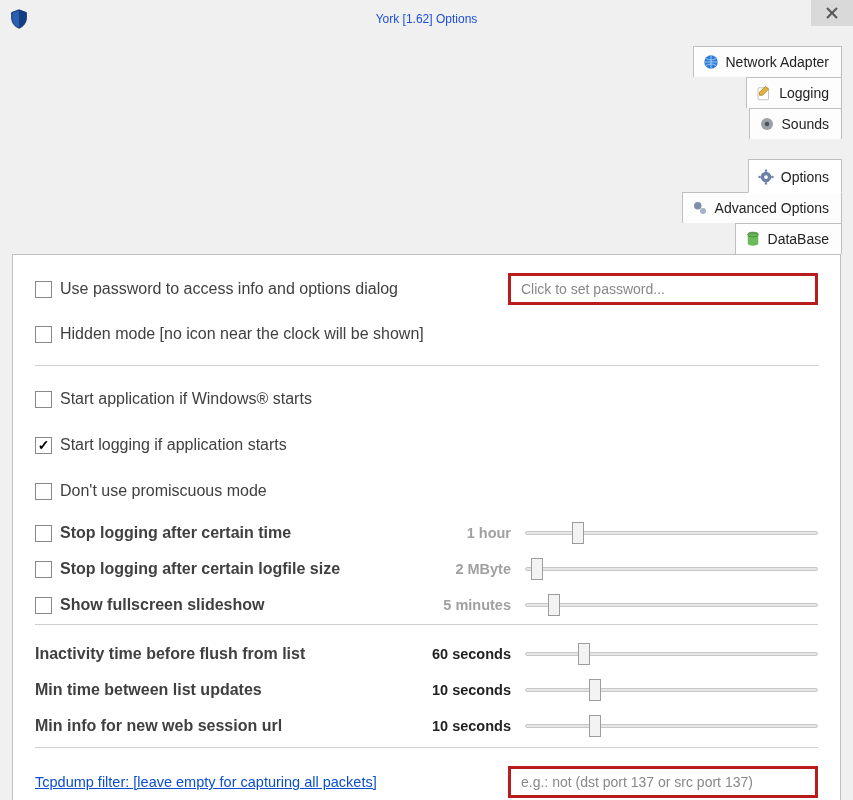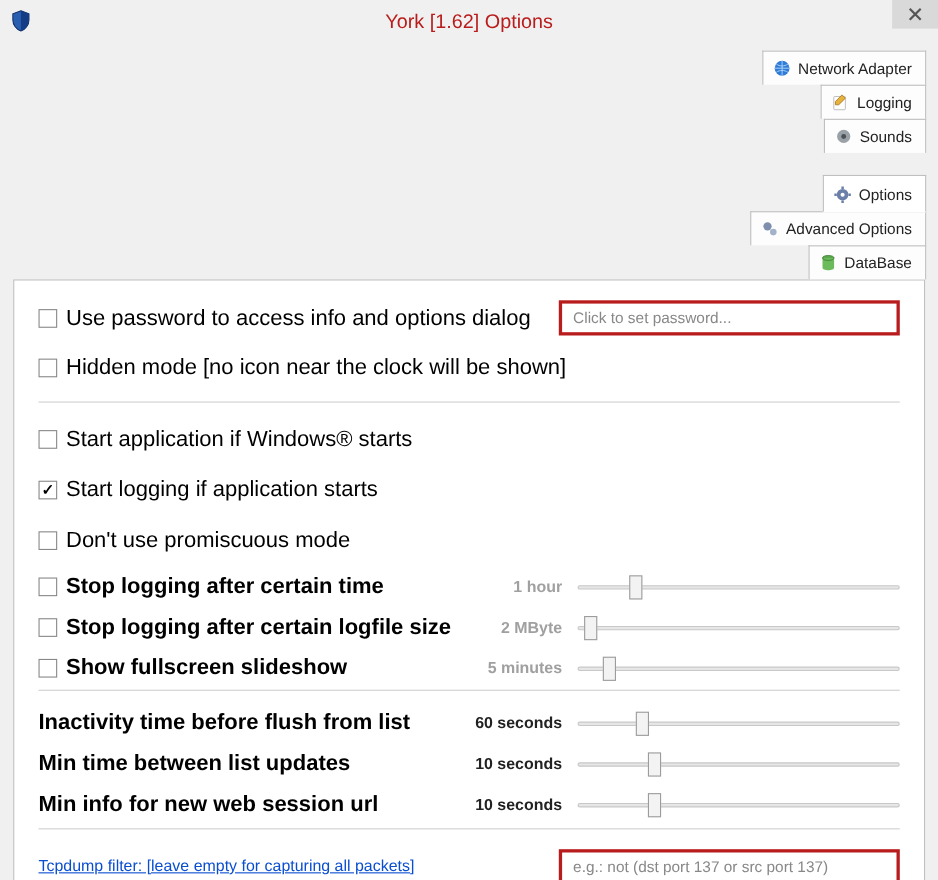--- a/index.html
+++ b/index.html
@@ -19,22 +19,22 @@
     background: #f0f0f0;
     position: relative;
     display: flex;
     align-items: center;
     padding: 0 8px;
   }
   .titlebar-title {
     position: absolute;
     left: 0; right: 0;
     text-align: center;
-    font-size: 18px;
-    color: #b91c1c;
+    font-size: 12px;
+    color: #1d4ed8;
     pointer-events: none;
   }
   .app-icon svg { display: block; }
   .close-x {
     position: absolute;
     top: 0; right: 0;
     width: 42px; height: 26px;
     background: #d9d9d9;
     display: flex;
     align-items: center;
@@ -107,22 +107,22 @@
     flex: 0 0 auto;
   }
   .check.checked::after {
     content: "✓";
     font-size: 14px;
     line-height: 1;
     color: #000;
     font-weight: bold;
   }
   .lbl {
-    font-size: 20px;
-    color: #000000;
+    font-size: 16px;
+    color: #404040;
   }
 
   .textin {
     border: 3px solid #b91c1c;
     background: #fff;
     height: 32px;
     padding: 4px 10px;
     font-size: 14px;
     color: #888;
     font-family: inherit;

